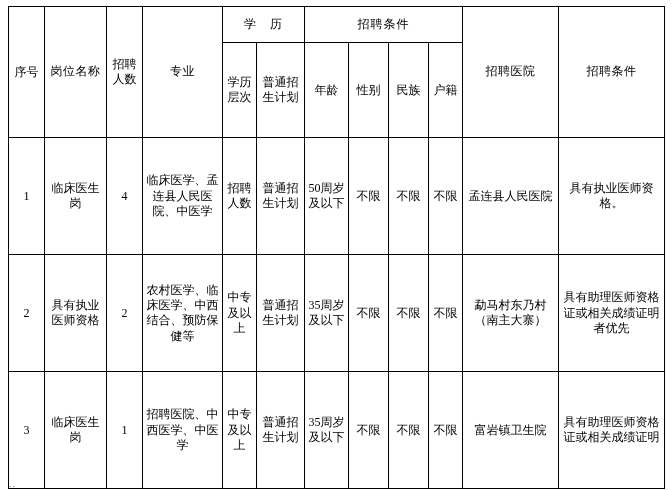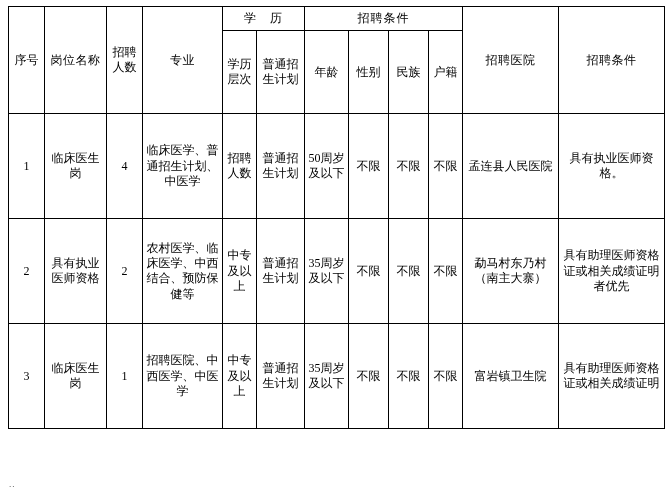--- a/index.html
+++ b/index.html
@@ -26,32 +26,33 @@
     table-layout: fixed;
     width: 656px;
   }
   table.grid td, table.grid th {
     border: 1px solid #000000;
     text-align: center;
     vertical-align: middle;
     font-weight: normal;
     font-size: 12px;
     line-height: 1.28;
-    padding: 4px 3px;
+    padding: 10px 3px;
     word-break: break-all;
   }
   .hdr {
     font-weight: bold;
     font-size: 12.5px;
     letter-spacing: 1px;
   }
   .hdr-sub {
     font-weight: bold;
     font-size: 12.5px;
     letter-spacing: 0.5px;
+    font-family: Liberation Mono, monospace;
   }
   
   .vnarrow {
     font-weight: bold;
     font-size: 12.5px;
     line-height: 1.3;
   }
   .cell-body {
     font-size: 12px;
     line-height: 1.45;
@@ -126,21 +127,21 @@
         <td class="vnarrow">性别</td>
         <td class="vnarrow">民族</td>
         <td class="vnarrow">户籍</td>
       </tr>
     </thead>
     <tbody>
       <tr class="row-tall">
         <td class="cell-body">1</td>
         <td class="cell-body">临床医生岗</td>
         <td class="cell-body">4</td>
-        <td class="cell-body">临床医学、普通招生计划、中医学</td>
+        <td class="cell-body">临床医学、孟连县人民医院、中医学</td>
         <td class="cell-narrow">招聘人数</td>
         <td class="cell-narrow">普通招生计划</td>
         <td class="cell-narrow">50周岁及以下</td>
         <td class="cell-narrow">不限</td>
         <td class="cell-narrow">不限</td>
         <td class="cell-narrow">不限</td>
         <td class="cell-body">孟连县人民医院</td>
         <td class="cell-body left-pad">具有执业医师资格。</td>
       </tr>
       <tr class="row-tall">

